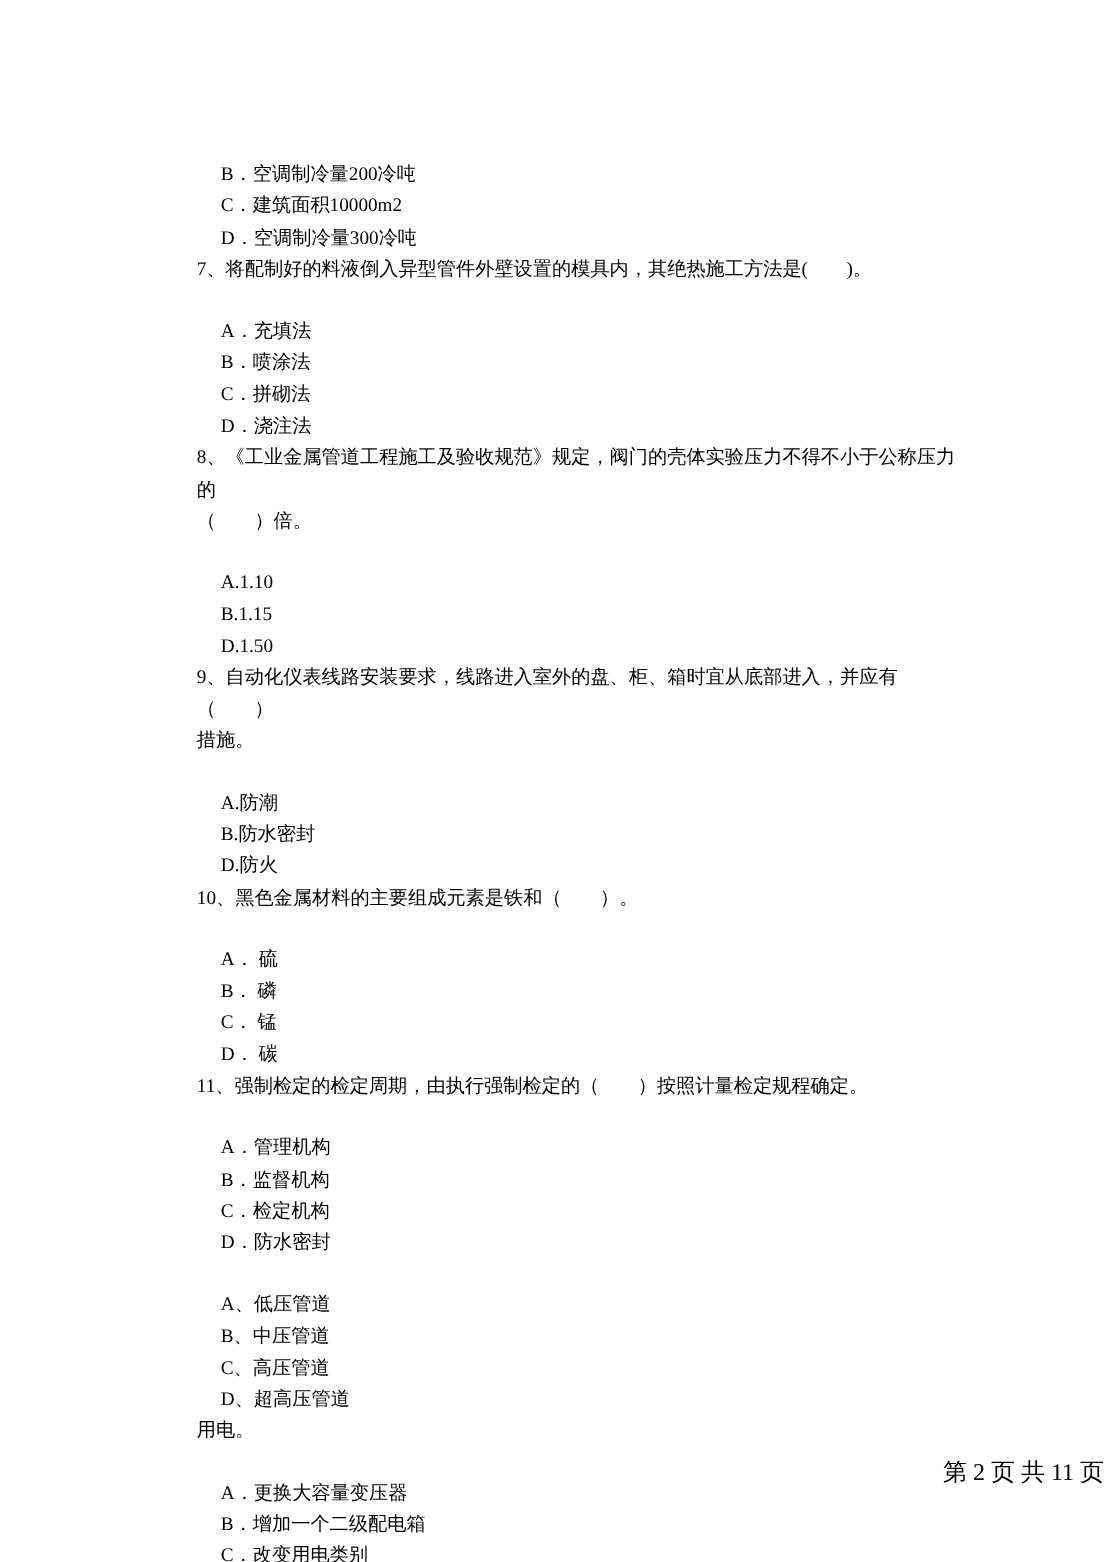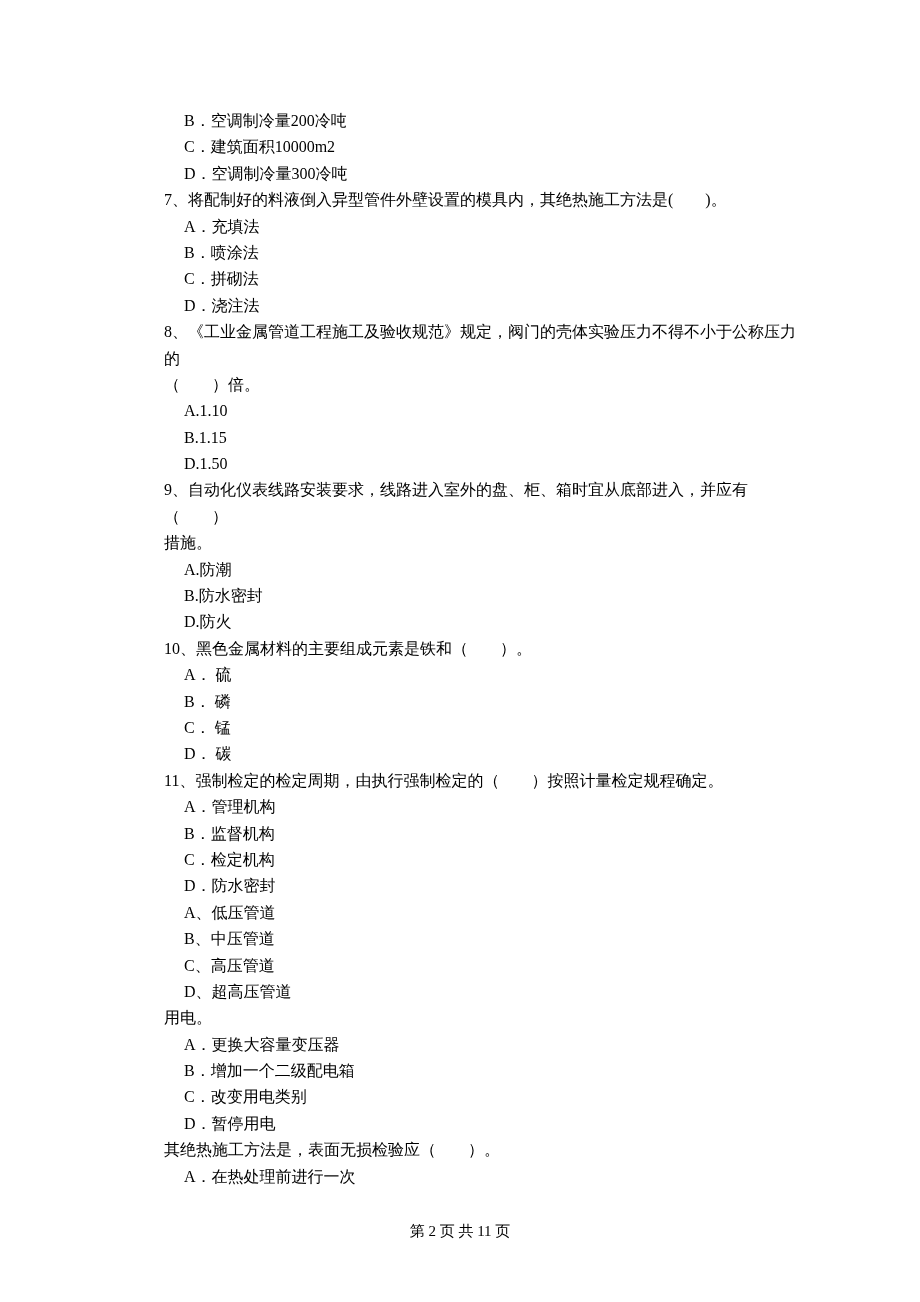--- a/index.html
+++ b/index.html
@@ -16,32 +16,33 @@
     font-size: 16px;
     color: #000;
     line-height: 1.65;
     box-sizing: border-box;
     padding-top: 108px;
     padding-left: 120px;
     padding-right: 110px;
   }
   .opt-block {
     padding-left: 64px;
+    margin-top: 25px;
   }
   .q-line {
     padding-left: 0;
     margin-left: 44px;
   }
   .footer {
     position: absolute;
     left: 0;
     right: 0;
     bottom: 58px;
-    text-align: center;
-    font-size: 15px;
+    text-align: right;
+    font-size: 20px;
   }
 </style>
 </head>
 <body>
 
 <div class="page">
 
   <div class="opt-block">
     <div>B．空调制冷量200冷吨</div>
     <div>C．建筑面积10000m2</div>

